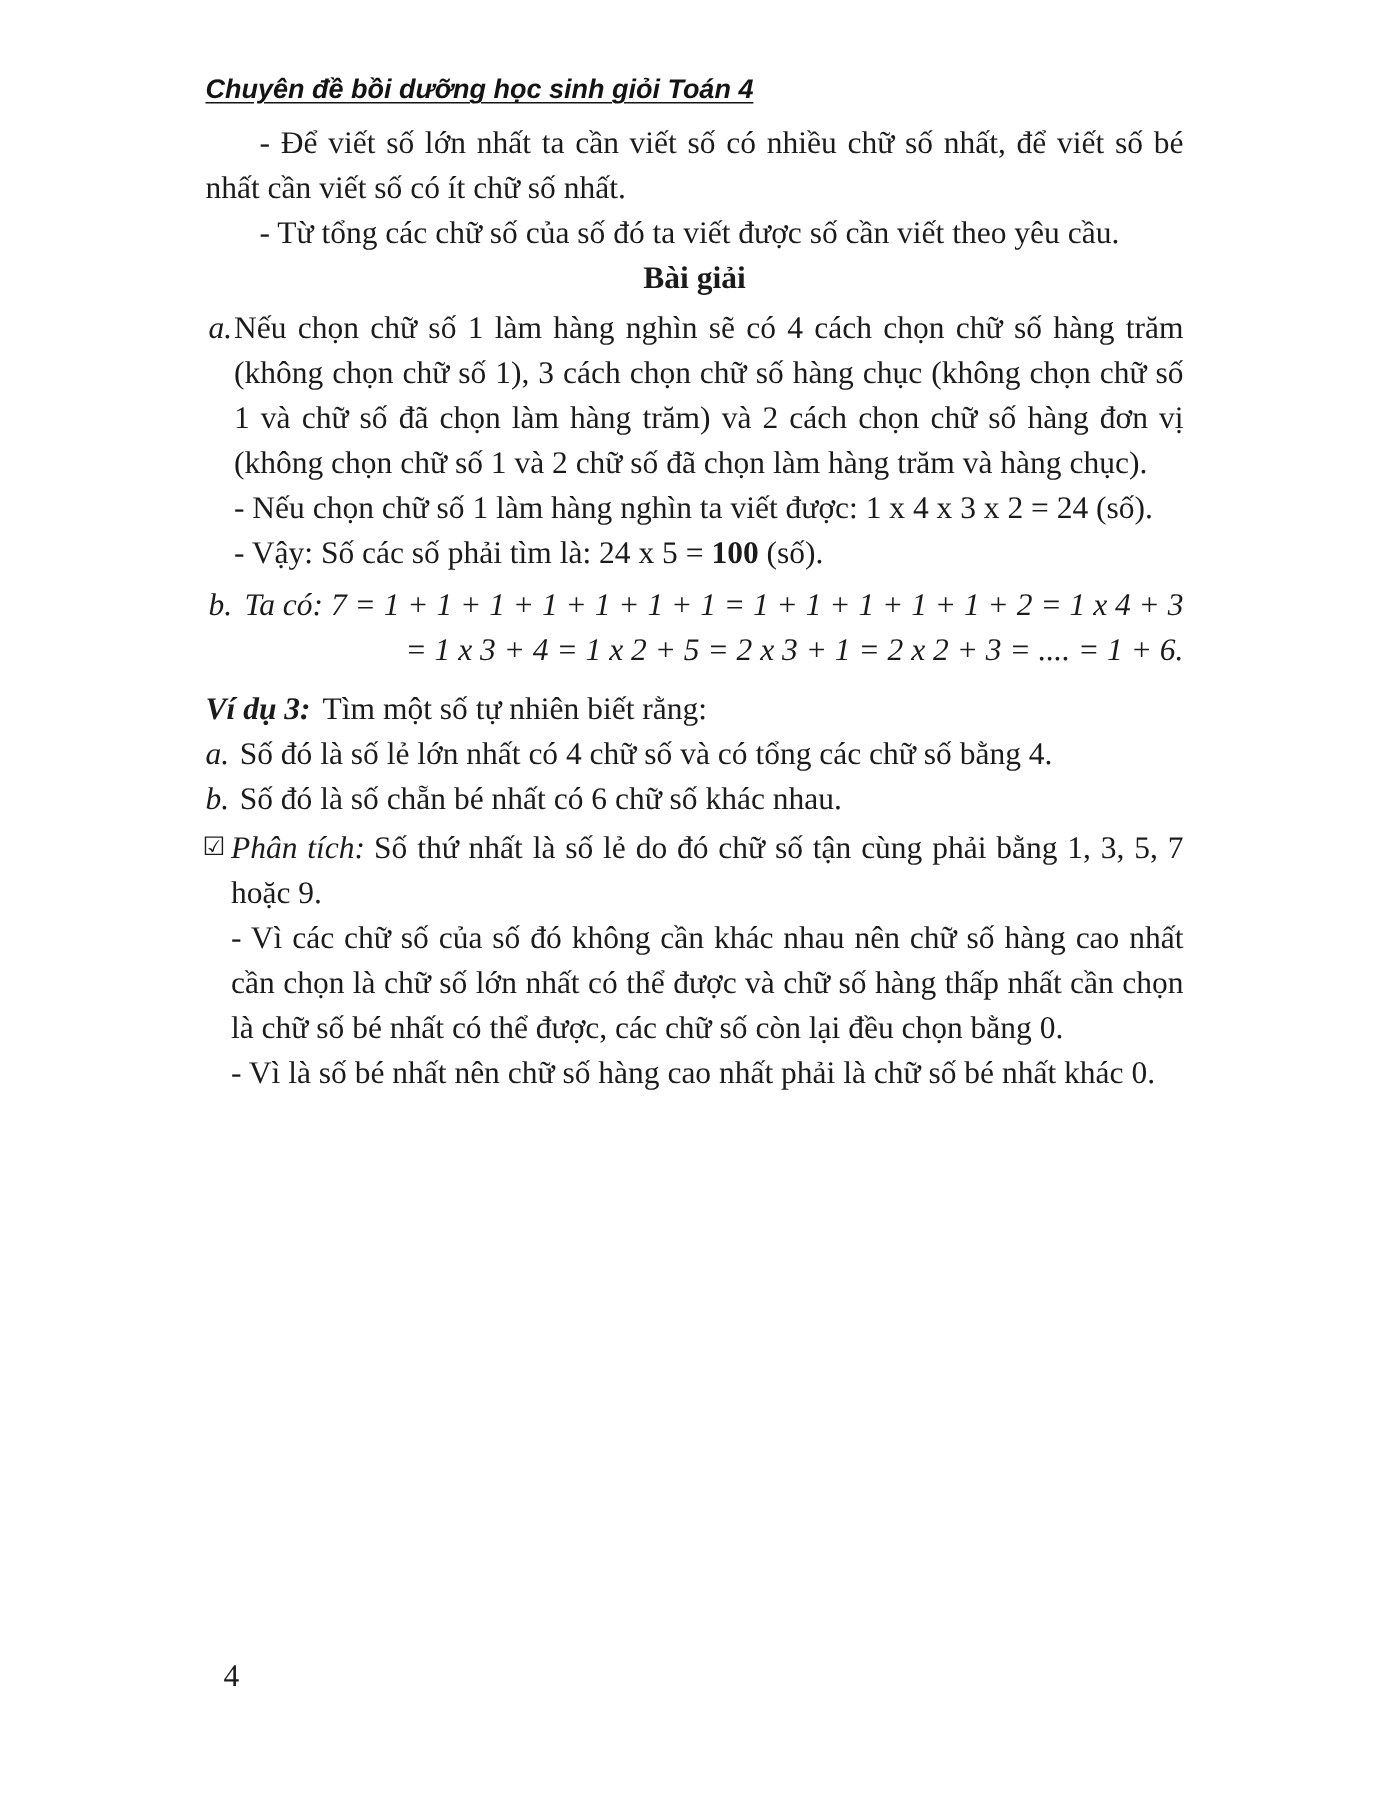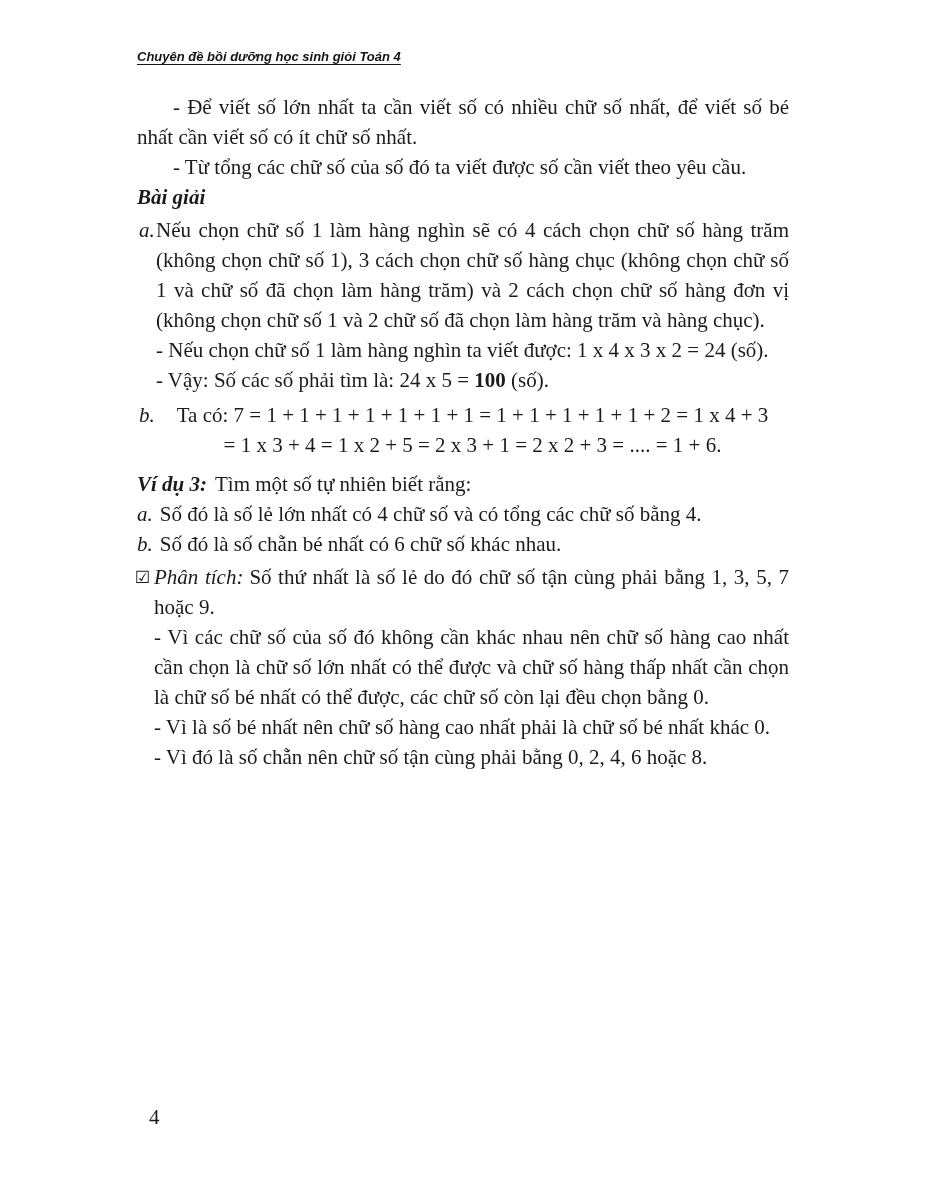--- a/index.html
+++ b/index.html
@@ -10,51 +10,51 @@
     color:#1b1b1b;
     font-family:"Liberation Serif","DejaVu Serif",serif;
     overflow:hidden;
   }
   .running-header {
     position:absolute;
     top:49px; left:137px;
     font-family:"Liberation Sans","DejaVu Sans",sans-serif;
     font-style:italic;
     font-weight:bold;
-    font-size:13px;
+    font-size:18px;
     text-decoration:underline;
     text-underline-offset:3px;
     color:#141414;
   }
   .content {
     position:absolute;
-    top:92px; left:137px;
+    top:80px; left:137px;
     width:652px;
     font-size:21px;
     line-height:30px;
     text-align:justify;
   }
   .content p { margin:0; }
   .indent { text-indent:36px; }
   .center-heading {
+    text-align:center;
     font-weight:bold;
-    font-style:italic;
     margin-bottom:3px !important;
   }
   .li { display:flex; }
   .li-marker {
     font-style:italic;
     flex:0 0 19px;
     padding-left:2px;
     box-sizing:border-box;
     text-align:left;
   }
   .li-content { flex:1; min-width:0; text-align:justify; }
   .item-b { margin-top:5px; }
-  .eq { white-space:nowrap; text-align:center; }
+  .eq { white-space:nowrap; text-align:right;font-style:italic; }
   .eq2 { margin-left:89px; }
   .ex-heading { margin-top:9px !important;font-family:Liberation Serif, serif; }
   .ex-label { font-weight:bold; font-style:italic; margin-right:8px; }
   .ex-item { margin-left:17px; }
   .inline-marker { font-style:italic; margin-right:7px; }
   .analysis {
     position:relative;
     padding-left:17px;
     margin-top:3px;
   }
@@ -110,20 +110,19 @@
 
     <p class="ex-item"><span class="inline-marker">a.</span><span>Số đó là số lẻ lớn nhất có 4 chữ số và có tổng các chữ số bằng 4.</span></p>
 
     <p class="ex-item"><span class="inline-marker">b.</span><span>Số đó là số chẵn bé nhất có 6 chữ số khác nhau.</span></p>
 
     <div class="analysis">
       <span class="checkbox-glyph">☑</span>
       <p><span class="analysis-label">Phân tích:</span><span>Số thứ nhất là số lẻ do đó chữ số tận cùng phải bằng 1, 3, 5, 7 hoặc 9.</span></p>
       <p>- Vì các chữ số của số đó không cần khác nhau nên chữ số hàng cao nhất cần chọn là chữ số lớn nhất có thể được và chữ số hàng thấp nhất cần chọn là chữ số bé nhất có thể được, các chữ số còn lại đều chọn bằng 0.</p>
       <p>- Vì là số bé nhất nên chữ số hàng cao nhất phải là chữ số bé nhất khác 0.</p>
-      <p>- Vì đó là số chẵn nên chữ số tận cùng phải bằng 0, 2, 4, 6 hoặc 8.</p>
     </div>
 
   </div>
 
   <div class="page-number">4</div>
 
 </div>
 
 </body></html>

